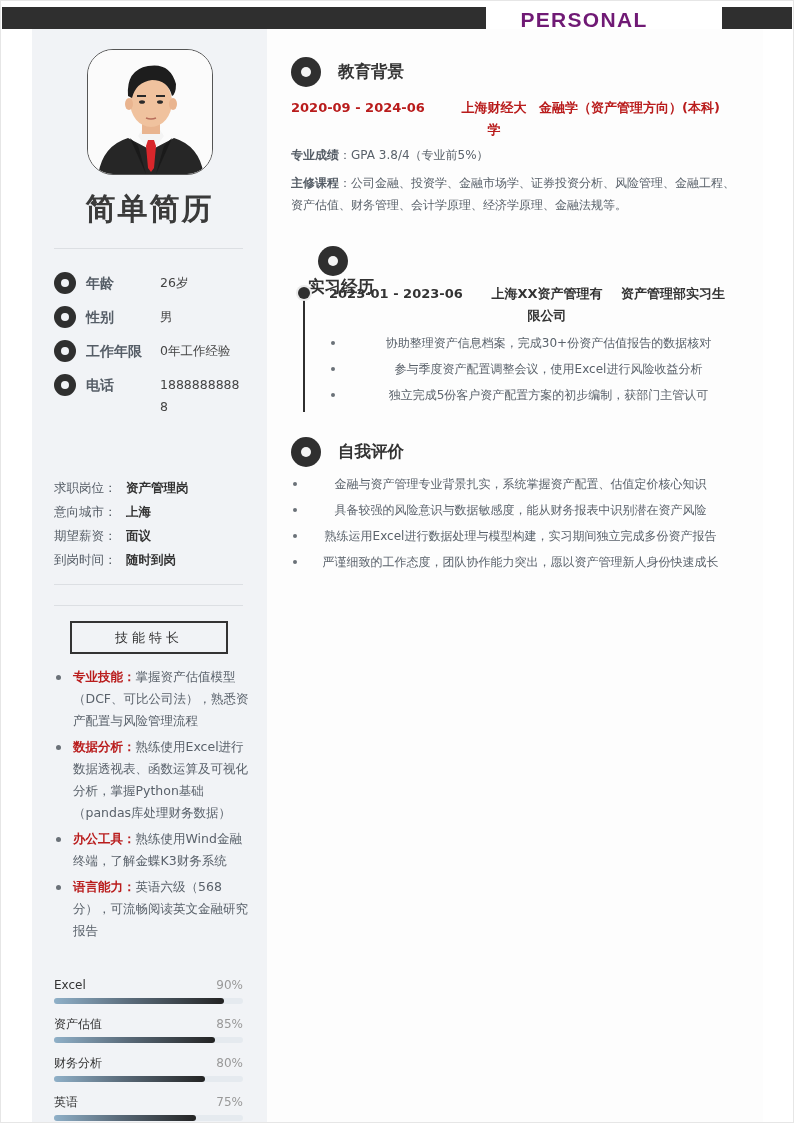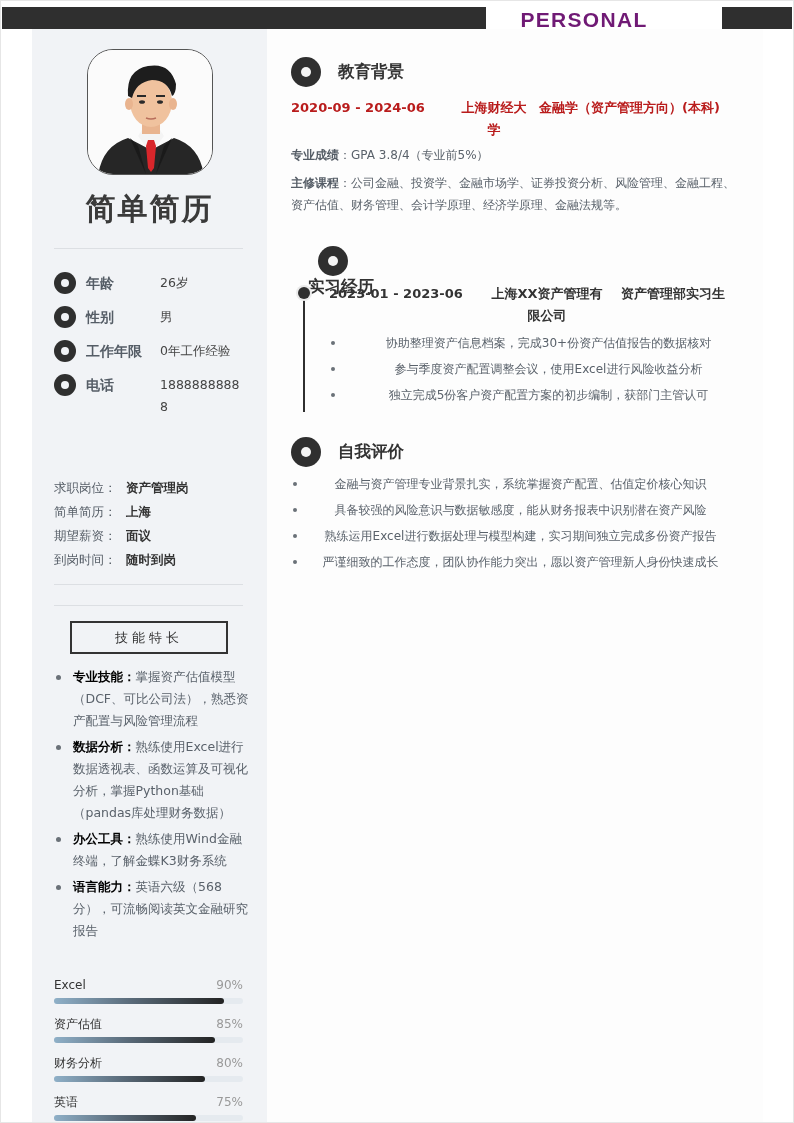--- a/index.html
+++ b/index.html
@@ -33,21 +33,21 @@
   .intent-row { display: flex; height: 24px; font-size: 12.5px; line-height: 22px; }
   .intent-label { width: 72px; color: #555d66; }
   .intent-value { font-weight: bold; color: #333; }
 
   .skill-heading { position: absolute; left: 38px; top: 592px; width: 158px; height: 33px; border: 2px solid #333; text-align: center;
     font-size: 13px; font-weight: normal; letter-spacing: 4px; line-height: 29px; color: #333; }
 
   .skill-list { position: absolute; left: 22px; top: 637px; width: 196px; list-style: none; }
   .skill-list li { position: relative; padding-left: 19px; font-size: 12.5px; line-height: 22px; color: #5a626b; margin-bottom: 4px; }
   .skill-list li::before { content: ""; position: absolute; left: 2px; top: 9px; width: 5px; height: 5px; border-radius: 50%; background: #6a7178; }
-  .skill-list b { color: #000000; text-align: right; }
+  .skill-list b { color: #b91c1c; text-align: right; }
 
   .bars { position: absolute; left: 22px; top: 947px; width: 189px; }
   .bar-item { height: 39px; position: relative; }
   .bar-head { display: flex; justify-content: space-between; font-size: 12px; line-height: 18px; }
   .bar-name { font-weight: normal; color: #333; }
   .bar-pct { color: #999; }
   .bar-track { position: absolute; left: 0; top: 22px; width: 189px; height: 6px; background: #e5eaef; border-radius: 3px; }
   .bar-fill { height: 6px; border-radius: 3px; background: linear-gradient(90deg, #8fb0c8 0%, #5a6b7a 45%, #232323 100%); }
 
   
@@ -138,21 +138,21 @@
       <span class="info-value">18888888888</span>
     </div>
   </div>
 
   <div class="intent-list">
     <div class="intent-row">
       <span class="intent-label">求职岗位：</span>
       <span class="intent-value">资产管理岗</span>
     </div>
     <div class="intent-row">
-      <span class="intent-label">简单简历：</span>
+      <span class="intent-label">意向城市：</span>
       <span class="intent-value">上海</span>
     </div>
     <div class="intent-row">
       <span class="intent-label">期望薪资：</span>
       <span class="intent-value">面议</span>
     </div>
     <div class="intent-row">
       <span class="intent-label">到岗时间：</span>
       <span class="intent-value">随时到岗</span>
     </div>

